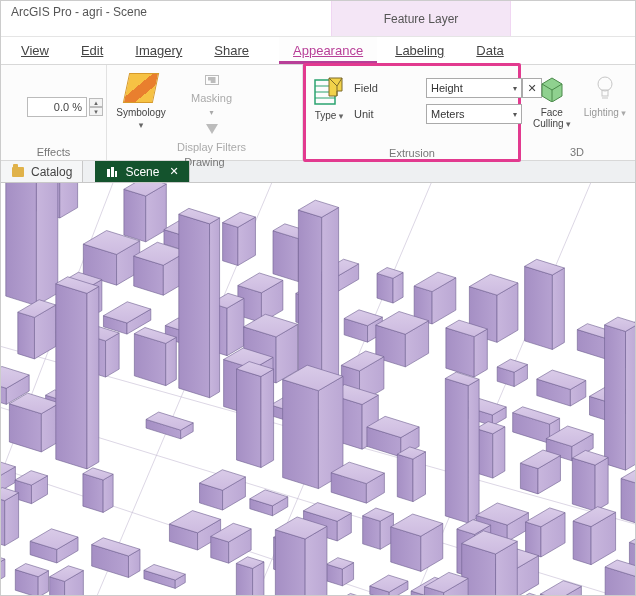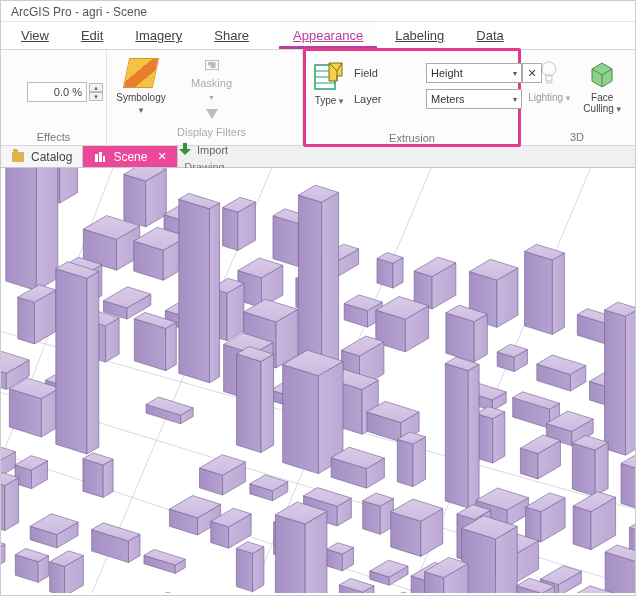--- a/index.html
+++ b/index.html
@@ -1,19 +1,19 @@
 <!DOCTYPE html>
 <html><head>
 <meta charset="utf-8">
 <style>
   * { box-sizing: border-box; margin: 0; padding: 0; font-family: "Segoe UI", Tahoma, sans-serif; }
   body { width: 636px; height: 596px; overflow: hidden; background: #fff; font-size: 12px; color: #333; border: 1px solid #ccc; }
 
   
-  .titlebar { height: 21px; display: flex; align-items: stretch; background: #fff; border-bottom: 1px solid #e5e5e5;}
+  .titlebar { height: 36px; display: flex; align-items: stretch; background: #fff; border-bottom: 1px solid #e5e5e5;}
   .titlebar .title { padding: 4px 10px; font-size: 12px; color: #555; flex: 0 0 auto; width: 330px; }
   .titlebar .ctx { display:flex; align-items:center; justify-content:center; flex:0 0 180px; background:#f4e6f6; color:#555; font-size:12px; border-left:1px solid #f0d6f2; border-right:1px solid #f0d6f2;}
 
   
   .menutabs { height: 28px; display:flex; align-items:flex-end; padding: 0 6px; gap: 4px; border-bottom: 1px solid #d8d8d8;}
   .menutabs .tab { padding: 6px 14px 6px; font-size: 13px; color:#444; cursor:pointer;text-decoration:underline; }
   .menutabs .tab.active { color:#b83f98; border-bottom: 3px solid #b83f98; padding-bottom:3px; background:#fdfdfd;}
   .menutabs .spacer1 { width: 8px; }
 
   
@@ -40,21 +40,21 @@
   .fieldrow label{ width:28px; }
   .combo{ width:96px; height:20px; border:1px solid #aaa; background:#fff; display:flex; align-items:center; justify-content:space-between; padding:0 4px; font-size:11px; color:#333; cursor:pointer;margin-left:44px;}
   .combo .arr{ font-size:8px; color:#555;}
   .xbtn{ width:20px; height:20px; border:1px solid #aaa; display:flex; align-items:center; justify-content:center; font-size:11px; color:#444; background:#fff; cursor:pointer;}
 
   
   .doctabs{ height:22px; background:#eef0f2; display:flex; align-items:stretch; border-bottom:1px solid #c8c8c8;}
   .doctab{ display:flex; align-items:center; gap:6px; padding:0 10px; font-size:12px; cursor:pointer; border-right:1px solid #c8c8c8;}
   .doctab .ic{ width:14px; height:14px; display:flex; align-items:center; justify-content:center;}
   .doctab.inactive{ background:#f5f6f7; color:#444;}
-  .doctab.active{ background:#ec4899; color:#fff;}
+  .doctab.active{ background:#14532d; color:#fff;margin-left:12px;}
   .doctab.active .close{ color:#fff;}
   .doctab .close{ font-size:11px; color:#888; padding-left:4px; cursor:pointer;}
 
   
   .scene{ position:relative; width:100%; height:426px; background:#ffffff; overflow:hidden;}
   .scene svg{ position:absolute; inset:0; }
 
   
   .swatch-sym{ width:30px; height:30px; background:linear-gradient(135deg,#f6c244 40%,#e97f2e 40% 70%,#f6c244 70%); transform:skewX(-12deg); border:1px solid #d79a2a;}
   .ic-mask{ width:14px;height:10px;border:1px solid #888; position:relative;}
@@ -68,20 +68,21 @@
   .ic-type{ width:30px;height:30px; }
   .ic-cat{ width:12px;height:10px;background:#e0b24a;border-radius:1px;position:relative;}
   .ic-cat::before{content:"";position:absolute;top:-3px;left:1px;width:5px;height:3px;background:#e0b24a;border-radius:1px 1px 0 0;}
   .ic-scene{ width:12px;height:12px;}
 </style>
 </head>
 <body>
 
 <div class="titlebar">
   <div class="title">ArcGIS Pro - agri - Scene</div>
+  <div class="ctx">Feature Layer</div>
 </div>
 
 <div class="menutabs">
   <div class="tab">View</div>
   <div class="tab">Edit</div>
   <div class="tab">Imagery</div>
   <div class="tab">Share</div>
   <div class="spacer1"></div>
   <div class="tab active">Appearance</div>
   <div class="tab">Labeling</div>
@@ -117,26 +118,20 @@
               <span class="ic-mask"></span>
             </span>
           <span>Masking</span>
           <span style="font-size:8px;">▾</span>
         </div>
         <div class="smallrow disabled">
           <span class="ic">
               <span class="ic-filter"></span>
             </span>
           <span>Display Filters</span>
-        </div>
-        <div class="smallrow">
-          <span class="ic">
-              <span class="ic-import"></span>
-            </span>
-          <span>Import</span>
         </div>
       </div>
     </div>
     <div class="group-label">Drawing</div>
   </div>
 
   <div class="group extrusion" style="width:218px;">
     <div class="group-body" style="gap:8px; padding-top:4px;">
       <div class="bigbtn" style="width:44px;">
         <div class="ic ic-type">
@@ -158,53 +153,53 @@
           <label>Field</label>
           <div class="combo">
             <span>Height</span>
             <span class="arr">▾</span>
           </div>
           <div class="xbtn">
             <span>✕</span>
           </div>
         </div>
         <div class="fieldrow">
-          <label>Layer</label>
+          <label>Unit</label>
           <div class="combo">
             <span>Meters</span>
             <span class="arr">▾</span>
           </div>
         </div>
       </div>
     </div>
     <div class="group-label">Extrusion</div>
   </div>
 
   <div class="group" style="width:112px; border-right:none;">
     <div class="group-body">
+      <div class="bigbtn">
+        <div class="ic ic-cube">
+          <svg width="28" height="28" viewBox="0 0 28 28">
+            <polygon points="4,10 14,4 24,10 24,22 14,28 4,22" fill="#8fd18f" stroke="#4a8a4a"></polygon>
+            <polyline points="4,10 14,16 24,10" fill="none" stroke="#4a8a4a"></polyline>
+            <line x1="14" y1="16" x2="14" y2="28" stroke="#4a8a4a"></line>
+          </svg>
+        </div>
+        <div class="lbl drop" style="white-space:pre-line;">Face
+Culling</div>
+      </div>
       <div class="bigbtn disabled" style="width:50px;">
         <div class="ic ic-light">
           <svg width="24" height="28" viewBox="0 0 24 28">
             <circle cx="12" cy="10" r="7" fill="none" stroke="#999"></circle>
             <rect x="9" y="16" width="6" height="6" fill="none" stroke="#999"></rect>
             <line x1="9" y1="24" x2="15" y2="24" stroke="#999"></line>
           </svg>
         </div>
         <div class="lbl drop">Lighting</div>
-      </div>
-      <div class="bigbtn">
-        <div class="ic ic-cube">
-          <svg width="28" height="28" viewBox="0 0 28 28">
-            <polygon points="4,10 14,4 24,10 24,22 14,28 4,22" fill="#8fd18f" stroke="#4a8a4a"></polygon>
-            <polyline points="4,10 14,16 24,10" fill="none" stroke="#4a8a4a"></polyline>
-            <line x1="14" y1="16" x2="14" y2="28" stroke="#4a8a4a"></line>
-          </svg>
-        </div>
-        <div class="lbl drop" style="white-space:pre-line;">Face
-Culling</div>
       </div>
     </div>
     <div class="group-label">3D</div>
   </div>
 </div>
 
 <div class="doctabs">
   <div class="doctab inactive">
     <span class="ic">
         <span class="ic-cat"></span>

